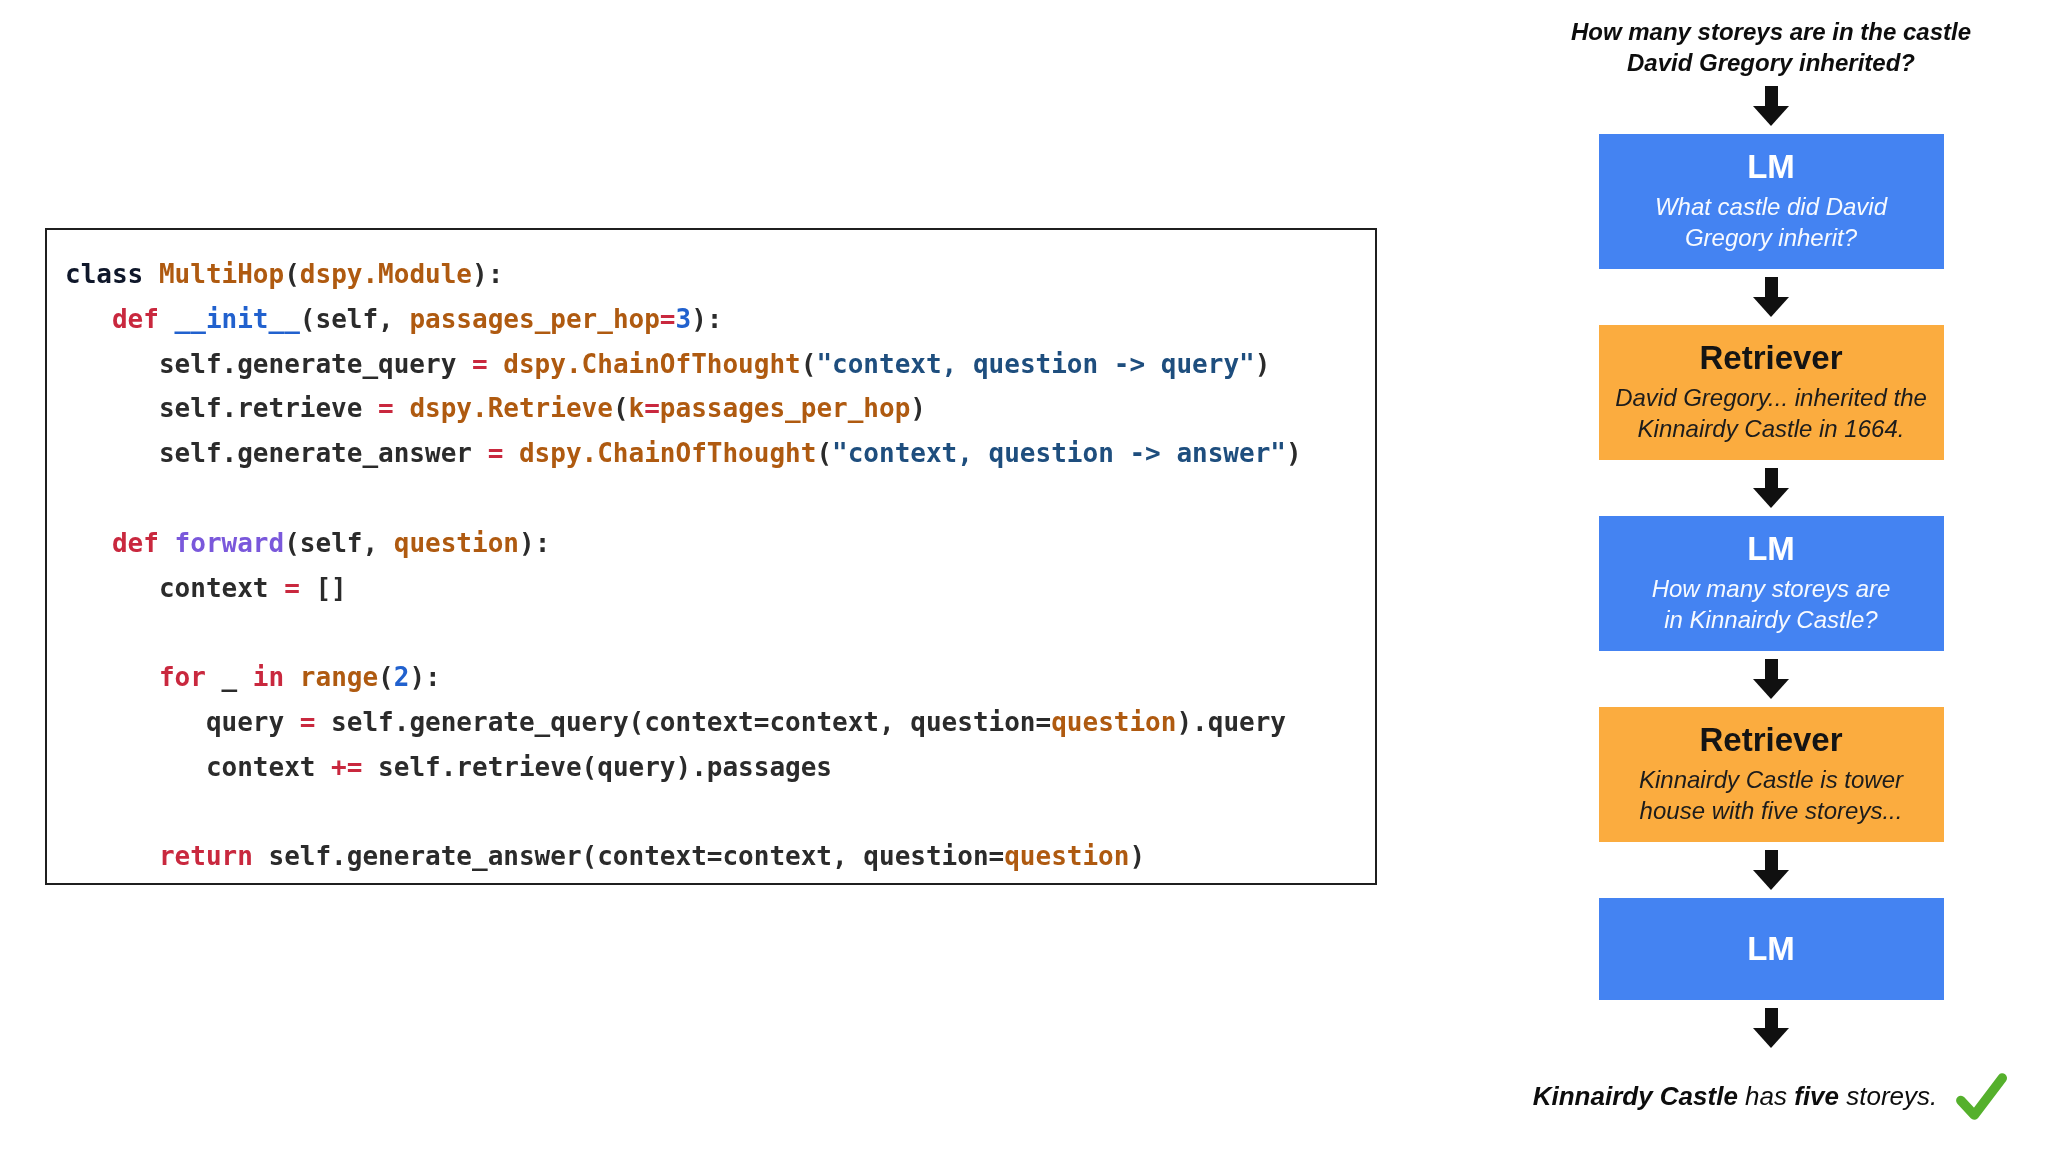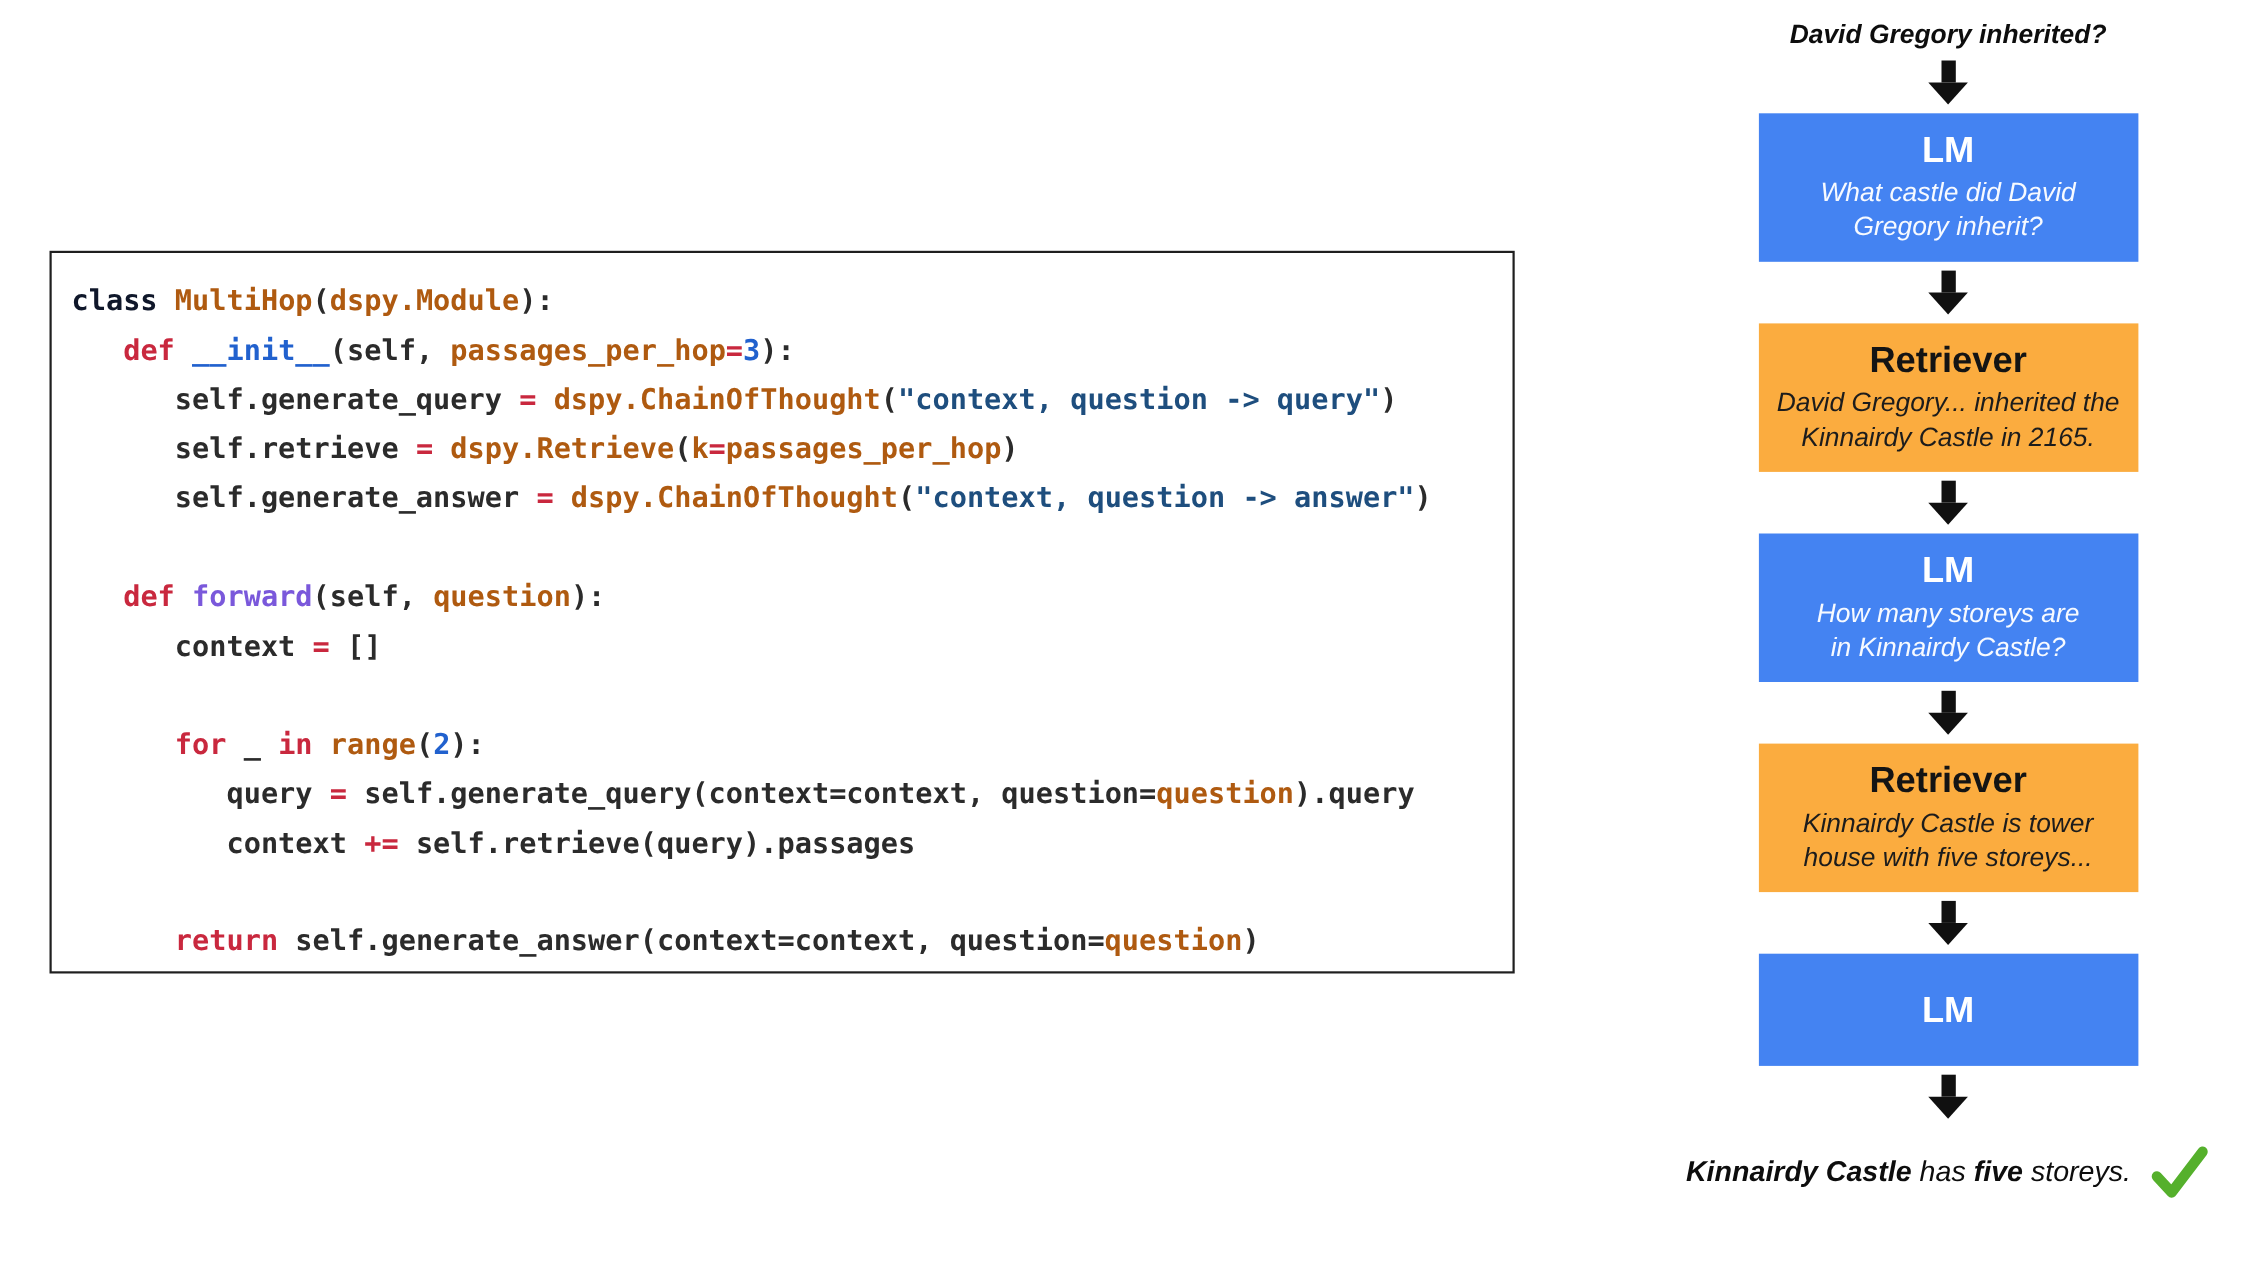--- a/index.html
+++ b/index.html
@@ -63,20 +63,21 @@
       <div class="code-line"></div>
       <div class="code-line"><span style="color: rgb(43, 43, 43);">      </span><span style="color: rgb(201, 40, 62);">for</span><span style="color: rgb(43, 43, 43);"> _ </span><span style="color: rgb(201, 40, 62);">in</span><span style="color: rgb(43, 43, 43);"> </span><span style="color: rgb(175, 90, 16);">range</span><span style="color: rgb(43, 43, 43);">(</span><span style="color: rgb(33, 97, 206);">2</span><span style="color: rgb(43, 43, 43);">):</span></div>
       <div class="code-line"><span style="color: rgb(43, 43, 43);">         query </span><span style="color: rgb(201, 40, 62);">=</span><span style="color: rgb(43, 43, 43);"> self.generate_query(context=context, question=</span><span style="color: rgb(175, 90, 16);">question</span><span style="color: rgb(43, 43, 43);">).query</span></div>
       <div class="code-line"><span style="color: rgb(43, 43, 43);">         context </span><span style="color: rgb(201, 40, 62);">+=</span><span style="color: rgb(43, 43, 43);"> self.retrieve(query).passages</span></div>
       <div class="code-line"></div>
       <div class="code-line"><span style="color: rgb(43, 43, 43);">      </span><span style="color: rgb(201, 40, 62);">return</span><span style="color: rgb(43, 43, 43);"> self.generate_answer(context=context, question=</span><span style="color: rgb(175, 90, 16);">question</span><span style="color: rgb(43, 43, 43);">)</span></div>
     </div>
 
   <div class="flow">
     <div class="question" id="question">
+        <div>How many storeys are in the castle</div>
         <div>David Gregory inherited?</div>
       </div>
     <div id="flow-body" style="display: flex; flex-direction: column; align-items: center;">
         <div class="arrow">
           <div class="stem"></div>
           <div class="head"></div>
         </div>
         <div class="fc-node lm" style="background: rgb(68, 131, 242);">
           <div class="fc-title">LM</div>
           <div class="fc-sub">
@@ -85,21 +86,21 @@
           </div>
         </div>
         <div class="arrow">
           <div class="stem"></div>
           <div class="head"></div>
         </div>
         <div class="fc-node retriever" style="background: rgb(251, 172, 63);">
           <div class="fc-title">Retriever</div>
           <div class="fc-sub">
             <div>David Gregory... inherited the</div>
-            <div>Kinnairdy Castle in 2165.</div>
+            <div>Kinnairdy Castle in 1664.</div>
           </div>
         </div>
         <div class="arrow">
           <div class="stem"></div>
           <div class="head"></div>
         </div>
         <div class="fc-node lm" style="background: rgb(68, 131, 242);">
           <div class="fc-title">LM</div>
           <div class="fc-sub">
             <div>How many storeys are</div>

